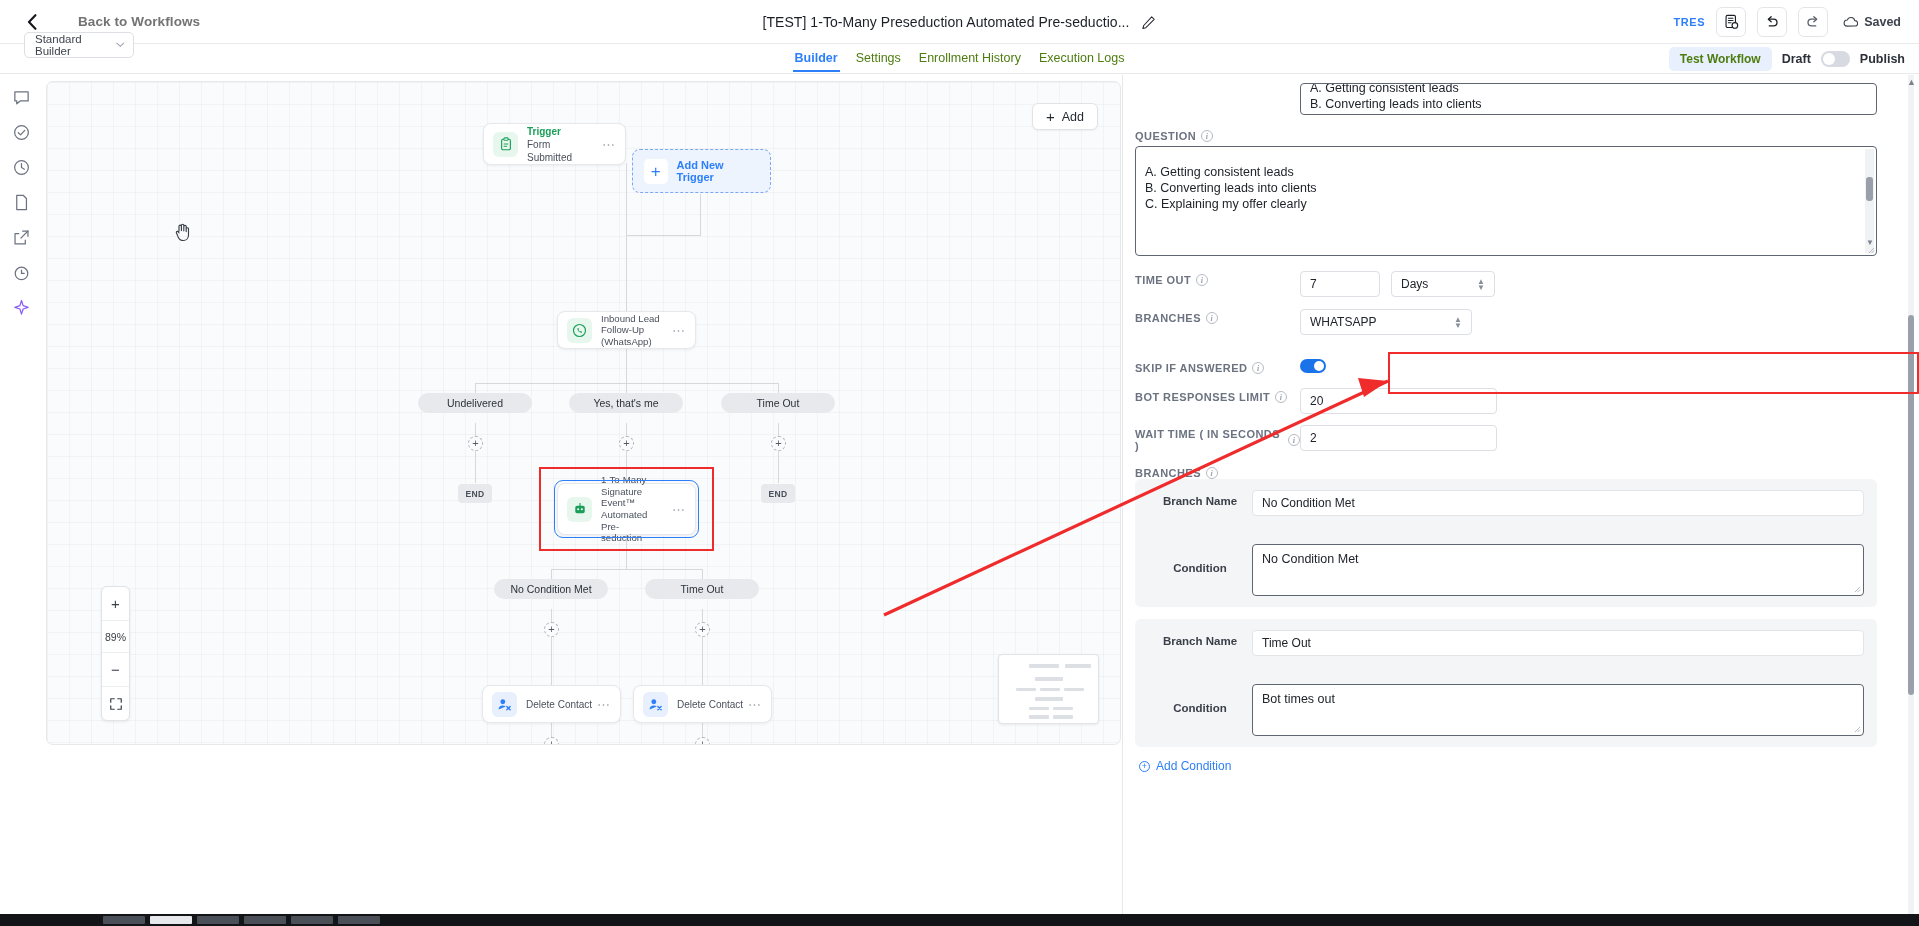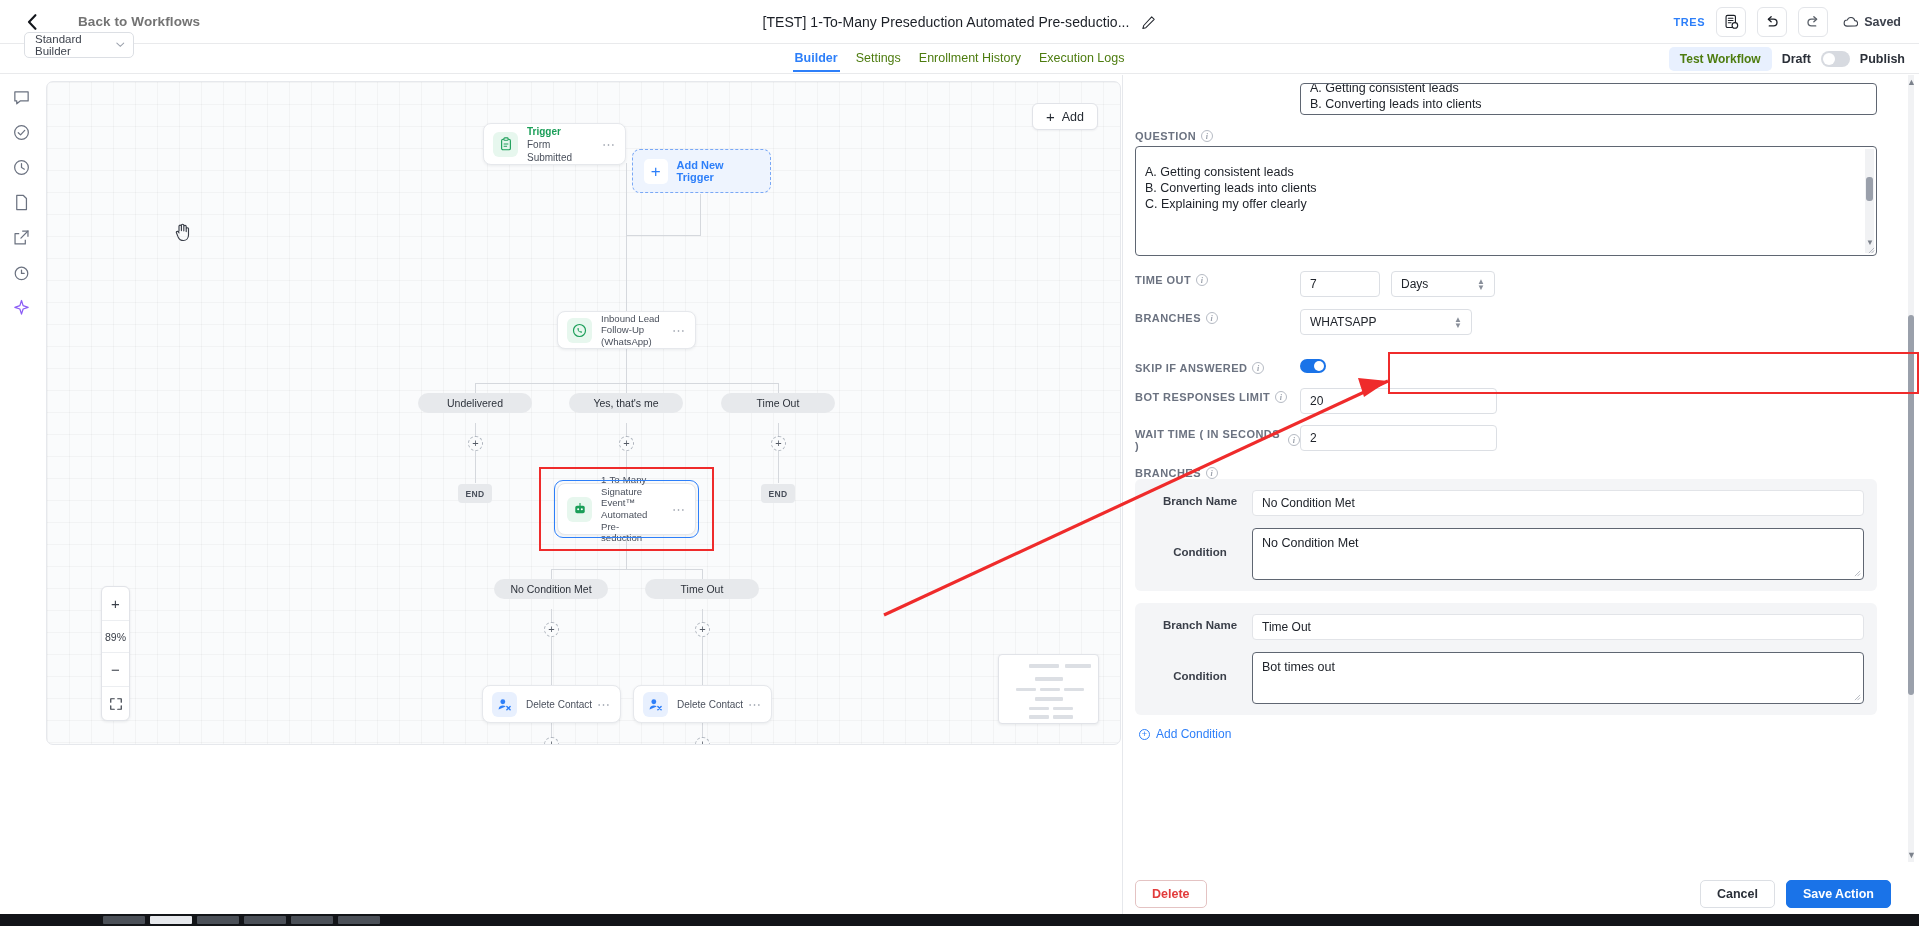--- a/index.html
+++ b/index.html
@@ -230,21 +230,21 @@
   }
   .spin { display:flex; flex-direction:column; gap:1px; color:#888e99; line-height:5px; font-size:8px;}
   .switch-on {
     width:26px; height:14px; border-radius:8px; background:#1a73e8; position:relative; cursor:pointer;
   }
   .switch-on .k { position:absolute; right:2px; top:2px; width:10px; height:10px; border-radius:50%; background:#fff;}
 
   .branch-card {
     background:#f4f5f7; border-radius:6px; padding:11px 13px; margin-bottom:12px;
   }
-  .br-row { display:flex; align-items:flex-start; margin-bottom:12px; }
+  .br-row { display:flex; align-items:flex-start; margin-bottom:28px; }
   .br-row:last-child { margin-bottom:0; }
   .br-label {
     width:104px; flex:none; font-size:11.5px; font-weight:700; color:#3a3f49;
     text-align:center; padding-top:5px;
   }
   .br-input {
     flex:1; border:1px solid #e2e4e8; border-radius:4px; background:#fff;
     height:26px; display:flex; align-items:center; padding:0 9px;
     font-size:12px; color:#20242b;
   }
@@ -714,27 +714,20 @@
         <span class="circ-plus">+</span>
         <span>Add Condition</span>
       </div>
 
       <div class="pscroll-track"></div>
       <div class="pscroll" style="top:240px; height:380px;"></div>
       <div class="sc-arrow" style="top:2px;">▲</div>
       <div class="sc-arrow" style="bottom:2px;">▼</div>
     </div>
 
-    <div class="panel-footer">
-      <div class="btn btn-del">Delete</div>
-      <div class="footer-right">
-        <div class="btn btn-cancel">Cancel</div>
-        <div class="btn btn-save">Save Action</div>
-      </div>
-    </div>
   </div>
 
   <div class="redbox" style="left:1388px; top:352px; width:531px; height:42px; z-index:41;"></div>
 
   <svg class="anno" viewBox="0 0 1919 926">
     <line x1="1388" y1="381" x2="884" y2="615" stroke="#ef2b2b" stroke-width="3.2"></line>
     <polygon points="1388,381 1358,378 1364,397" fill="#ef2b2b"></polygon>
   </svg>
 
   <div class="bottomstrip">

